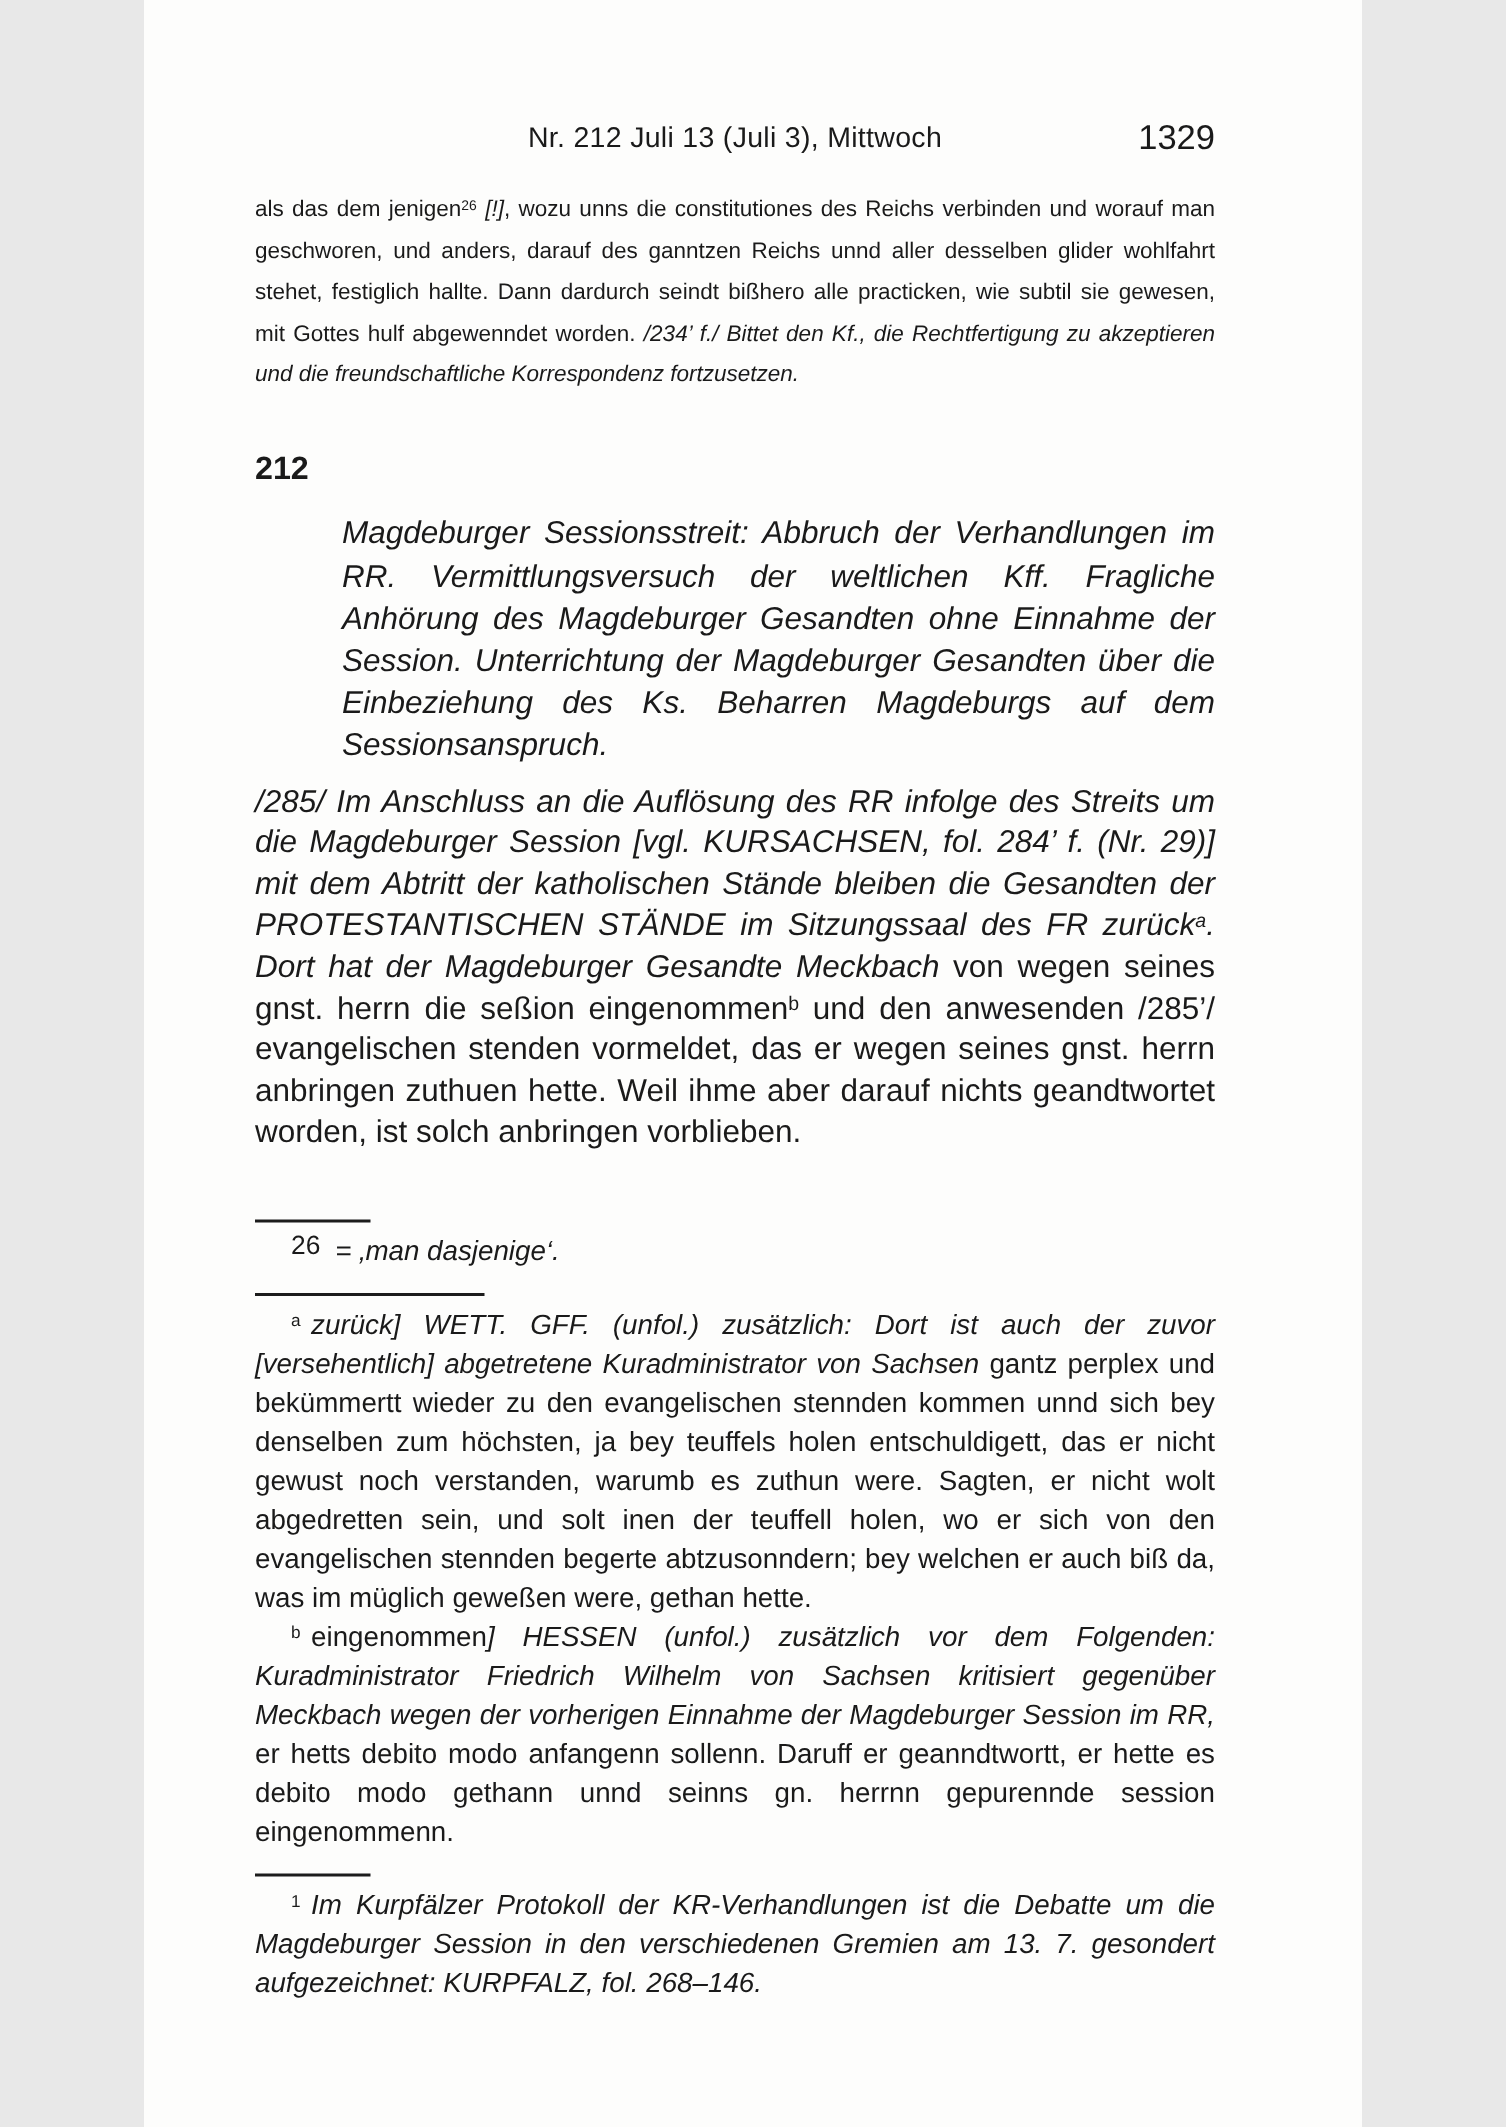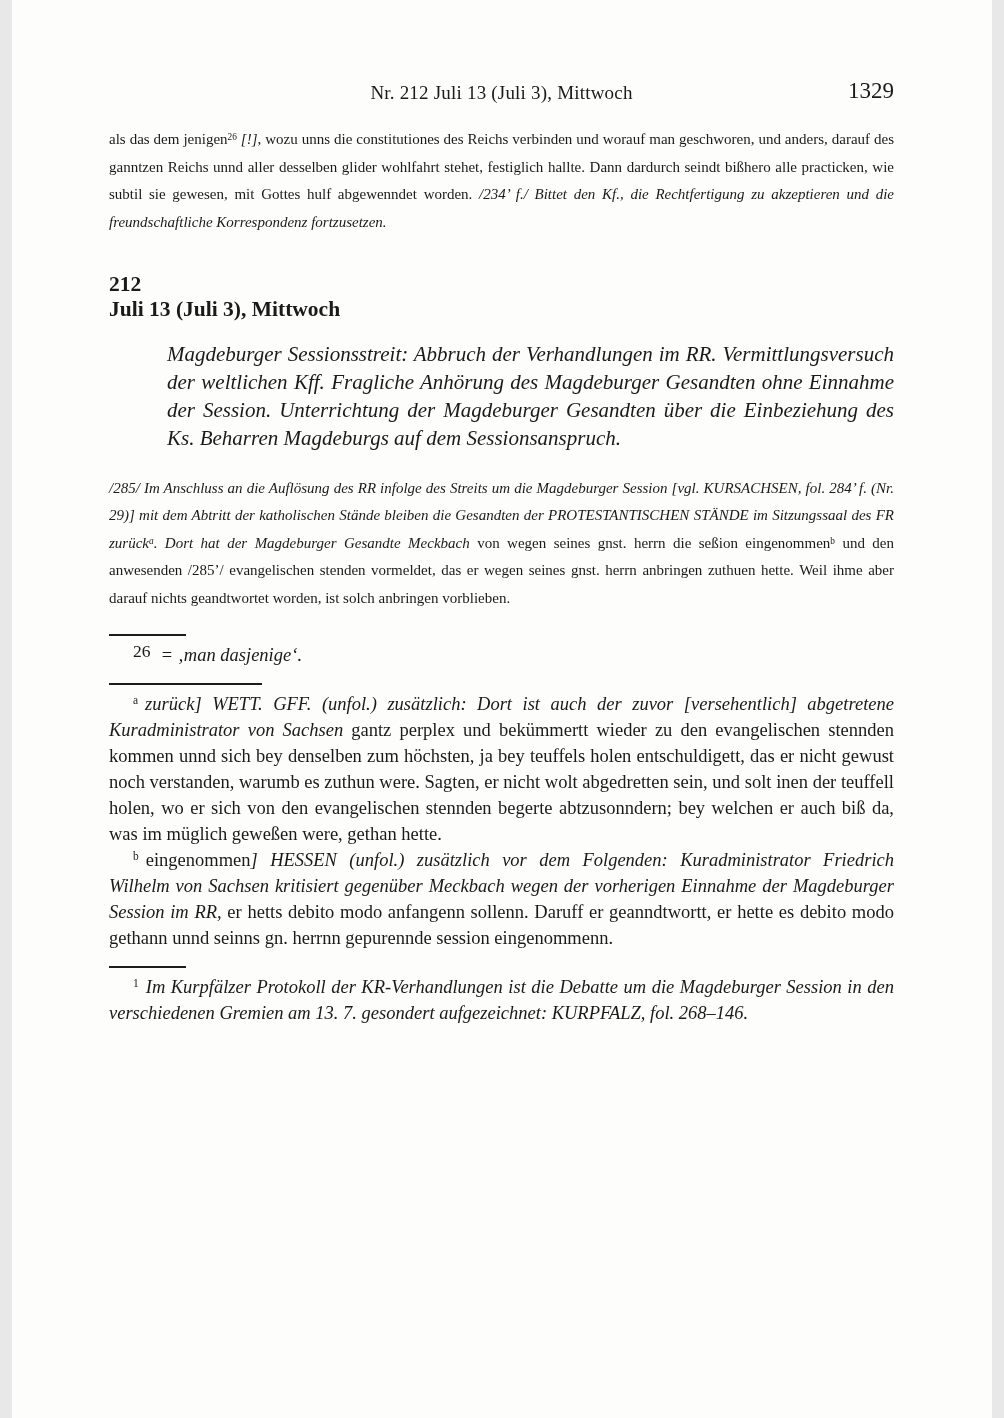--- a/index.html
+++ b/index.html
@@ -1,25 +1,25 @@
 <!DOCTYPE html>
 <html lang="de"><head>
 <meta charset="utf-8">
 <style>
   html,body { margin:0; padding:0; background:#e8e8e8; }
   .page {
     position: relative;
-    width: 980px;
+    width: 812px;
     height: 1418px;
     margin: 0 auto;
     background: #fdfdfc;
     color: #1a1a1a;
-    font-family: Liberation Serif, serif;
+    font-family: Liberation Sans, sans-serif;
     box-sizing: border-box;
-    padding: 82px 98px 0 97px;
+    padding: 82px 98px 0 74px;
     overflow: hidden;
   }
   .running-header {
     position: relative;
     height: 26px;
     font-size: 19px;
     margin-bottom: 18px;
   }
   .head-center { position:absolute; left:0; right:0; text-align:center; letter-spacing:0.2px; }
   .page-number { position:absolute; right:0; top:-4px; font-size:23px; }
@@ -49,40 +49,40 @@
     font-style: italic;
   }
   .summary {
     margin: 9px 0 0 58px;
     font-size: 21px;
     line-height: 28.2px;
     font-style: italic;
   }
 
   .record-1 {
-    margin-top: 22px;
-    font-size: 15px;
+    margin-top: 9px;
+    font-size: 21px;
     line-height: 27.6px;
   }
   .record-2 {
     font-size: 21px;
     line-height: 27.6px;
     text-indent: 24px;
   }
 
   sup, .sup {
     font-size: 0.62em;
     line-height: 0;
     position: relative;
     top: -0.45em;
     vertical-align: baseline;
   }
 
   .footnotes {
-    margin-top: 21px;
+    margin-top: 44px;
     font-size: 18.5px;
     line-height: 26px;
   }
   .rule {
     border: 0;
     border-top: 2px solid #1c1c1c;
     margin: 0 0 6px 0;
   }
   .rule-short { width: 77px; }
   .rule-long  { width: 153px; }
@@ -98,21 +98,20 @@
 
   <header class="running-header">
     <span class="head-center">Nr. 212 Juli 13 (Juli 3), Mittwoch</span>
     <span class="page-number">1329</span>
   </header>
 
   <p class="intro justify"><span class="rm">als das dem jenigen</span><sup>26</sup><span class="it"> [!]</span><span class="rm">, wozu unns die constitutiones des Reichs verbinden und worauf man geschworen, und anders, darauf des ganntzen Reichs unnd aller desselben glider wohlfahrt stehet, festiglich hallte. Dann dardurch seindt bißhero alle practicken, wie subtil sie gewesen, mit Gottes hulf abgewenndet worden. </span><span class="it">/234’ f./ Bittet den Kf., die Rechtfertigung zu akzeptieren und die freundschaftliche Korrespondenz fortzusetzen.</span></p>
 
   <h2 class="entry-heading">
     <span class="entry-number">212</span>
-    <span class="entry-title">Juli 13 (Juli 3), Mittwoch</span>
   </h2>
 
 
   <p class="summary justify">Magdeburger Sessionsstreit: Abbruch der Verhandlungen im RR. Vermittlungsversuch der weltlichen Kff. Fragliche Anhörung des Magdeburger Gesandten ohne Einnahme der Session. Unterrichtung der Magdeburger Gesandten über die Einbeziehung des Ks. Beharren Magdeburgs auf dem Sessionsanspruch.</p>
 
   <p class="record-1 justify"><span class="it">/285/ Im Anschluss an die Auflösung des RR infolge des Streits um die Magdeburger Session [vgl. KURSACHSEN, fol. 284’ f. (Nr. 29)] mit dem Abtritt der katholischen Stände bleiben die Gesandten der PROTESTANTISCHEN STÄNDE im Sitzungssaal des FR zurück</span><sup class="it">a</sup><span class="it">. Dort hat der Magdeburger Gesandte Meckbach</span><span class="rm"> von wegen seines gnst. herrn die seßion eingenommen</span><sup>b</sup><span class="rm"> und den anwesenden /285’/ evangelischen stenden vormeldet, das er wegen seines gnst. herrn anbringen zuthuen hette. Weil ihme aber darauf nichts geandtwortet worden, ist solch anbringen vorblieben.</span></p>
 
 
   <footer class="footnotes">
 

